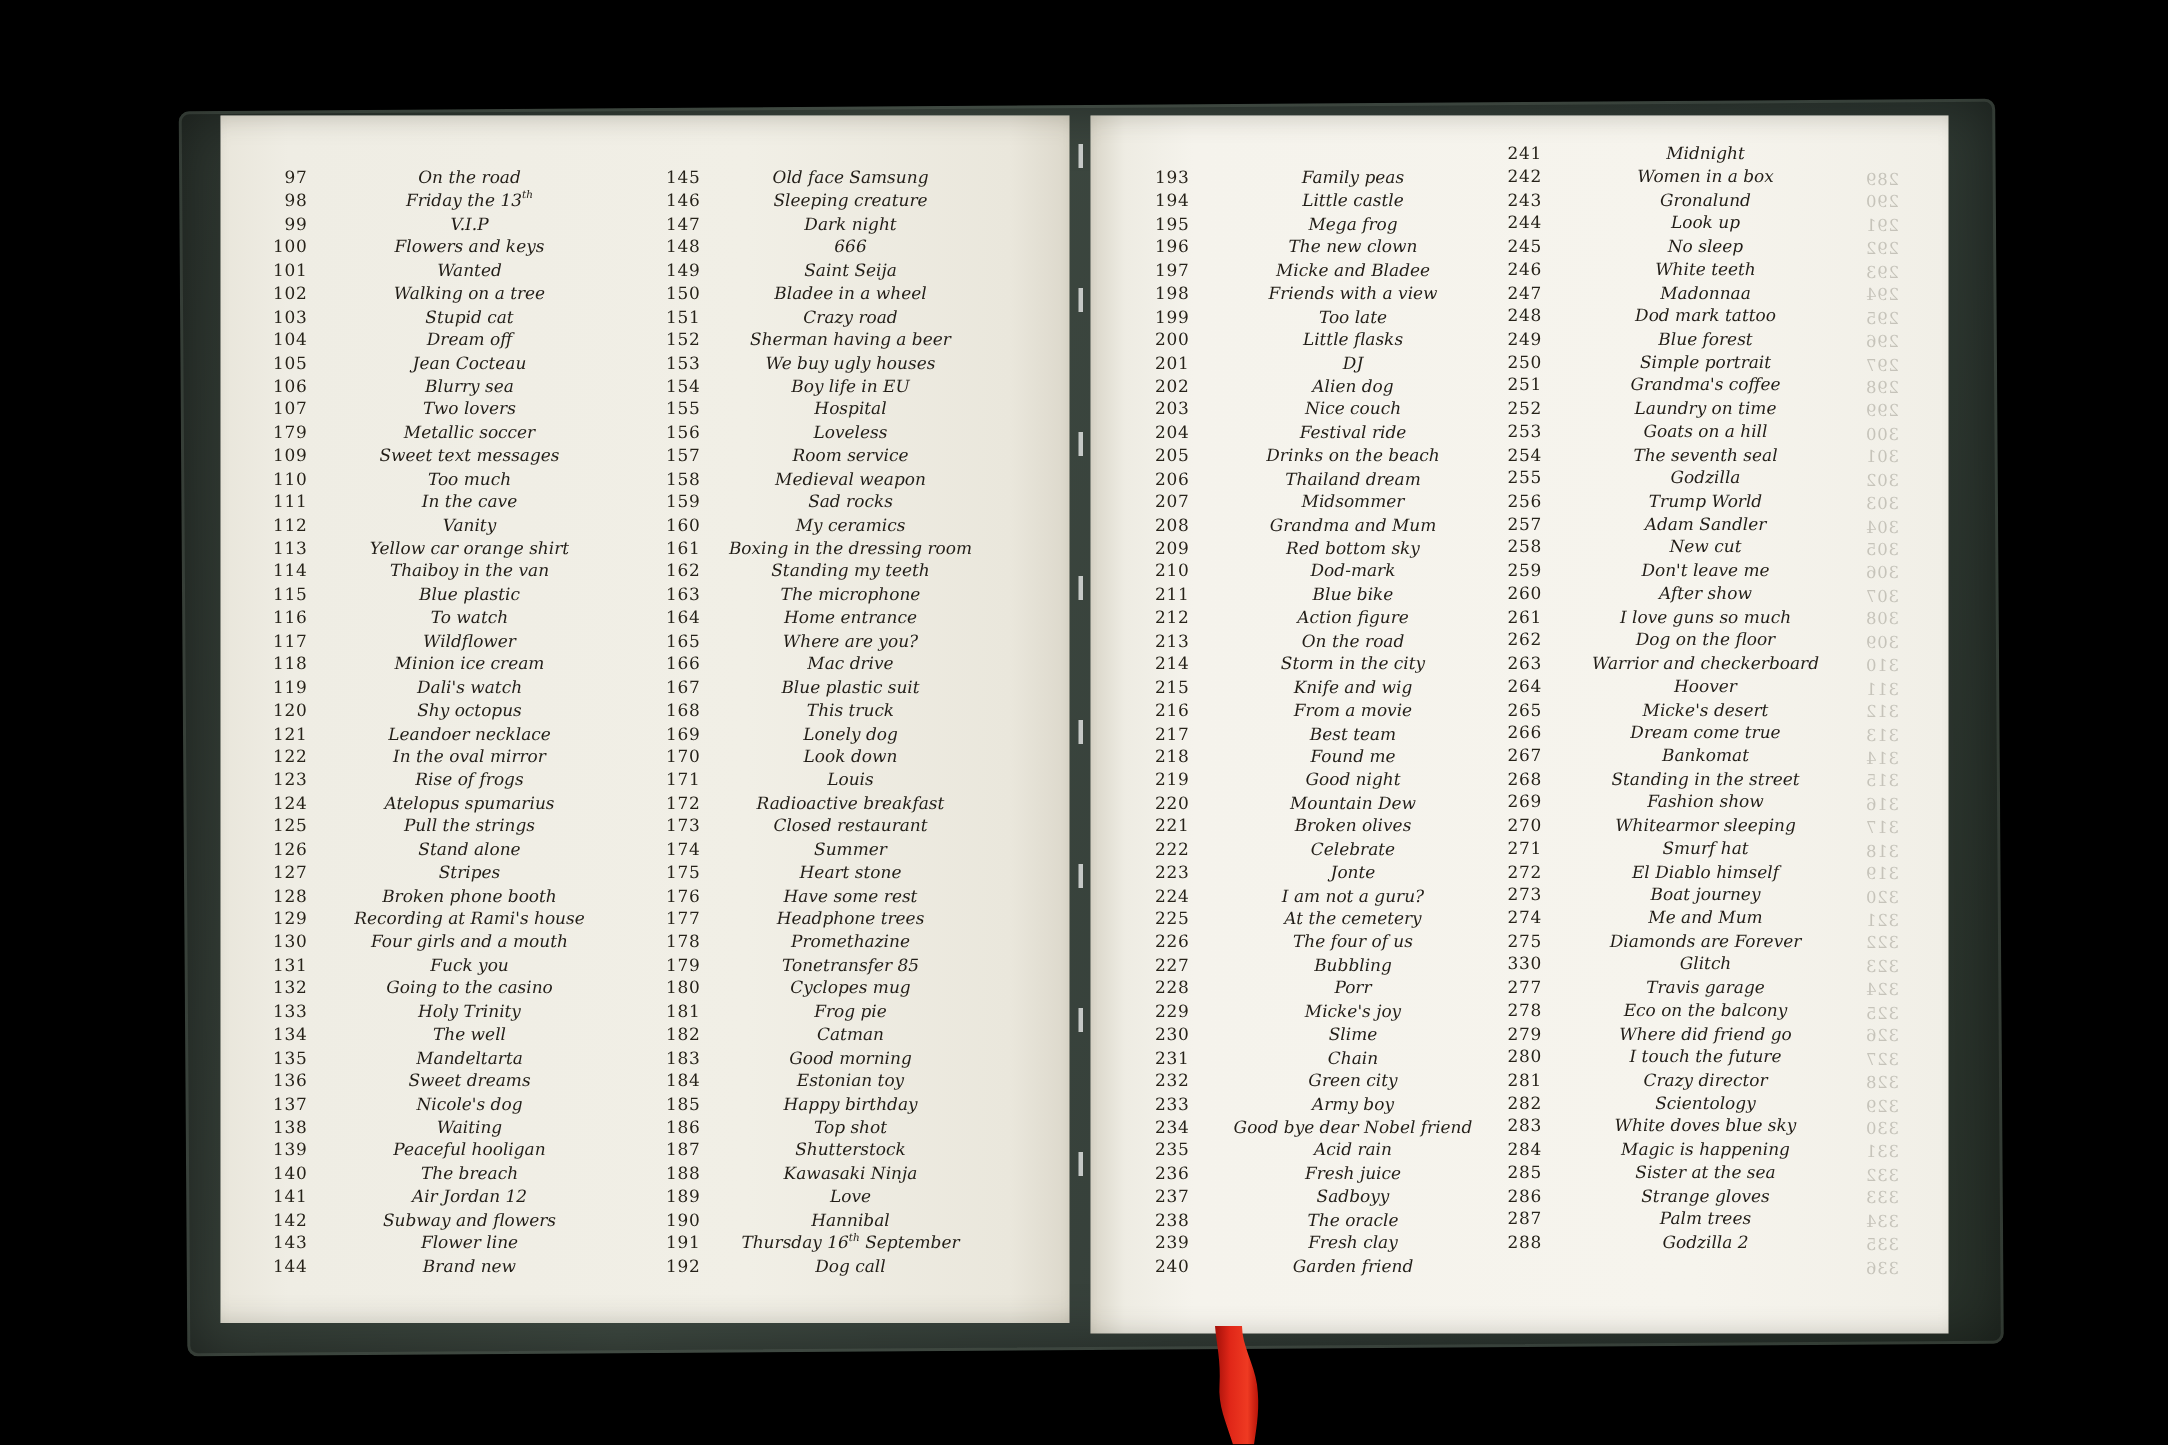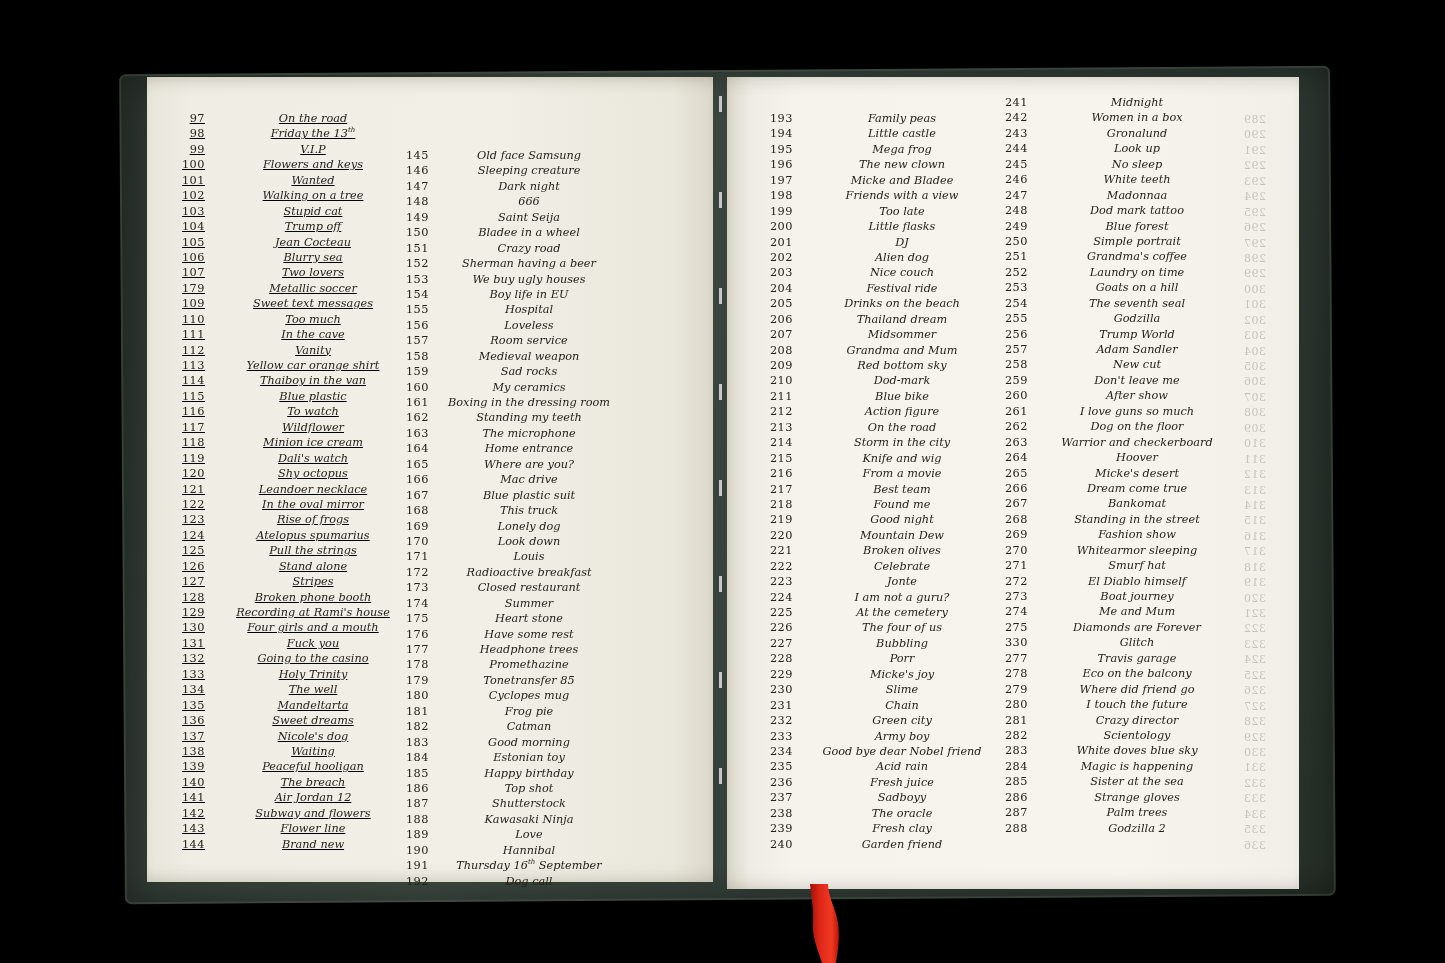--- a/index.html
+++ b/index.html
@@ -27,22 +27,22 @@
      background:repeating-linear-gradient(to bottom,
         rgba(255,255,255,.95) 0 16px, rgba(0,0,0,0) 16px 96px);}
 
   
   .col{position:absolute;display:flex;flex-direction:column;}
   .row{display:flex;height:15.45px;line-height:15.6px;white-space:nowrap;}
   .num{width:36px;text-align:right;font-size:11.3px;color:#262219;letter-spacing:.5px;}
   .title{flex:1;text-align:center;font-style:italic;font-size:11.3px;color:#211d17;}
   .title sup{font-size:7px;line-height:0;}
 
-  .lp-col1{left:169px;top:111px;width:252px;text-decoration:underline;}
-  .lp-col2{left:393px;top:111px;width:236px;margin-top:37px;}
+  .lp-col1{left:169px;top:111px;width:252px;}
+  .lp-col2{left:431px;top:111px;width:236px;}
   .rp-col1{left:757px;top:111px;width:254px;}
   .rp-col2{left:992px;top:95px;width:254px;}
 
   
   .ghost-col{position:absolute;left:1238px;top:112px;width:28px;display:flex;flex-direction:column;
      transform:scaleX(-1);filter:blur(.4px);}
   .ghost-col .gnum{height:15.45px;line-height:15.6px;font-size:11px;text-align:left;
      color:rgba(95,92,78,.30);letter-spacing:.5px;}
 
   
@@ -84,21 +84,21 @@
       <div class="row">
         <span class="num">102</span>
         <span class="title">Walking on a tree</span>
       </div>
       <div class="row">
         <span class="num">103</span>
         <span class="title">Stupid cat</span>
       </div>
       <div class="row">
         <span class="num">104</span>
-        <span class="title">Trump off</span>
+        <span class="title">Dream off</span>
       </div>
       <div class="row">
         <span class="num">105</span>
         <span class="title">Jean Cocteau</span>
       </div>
       <div class="row">
         <span class="num">106</span>
         <span class="title">Blurry sea</span>
       </div>
       <div class="row">

